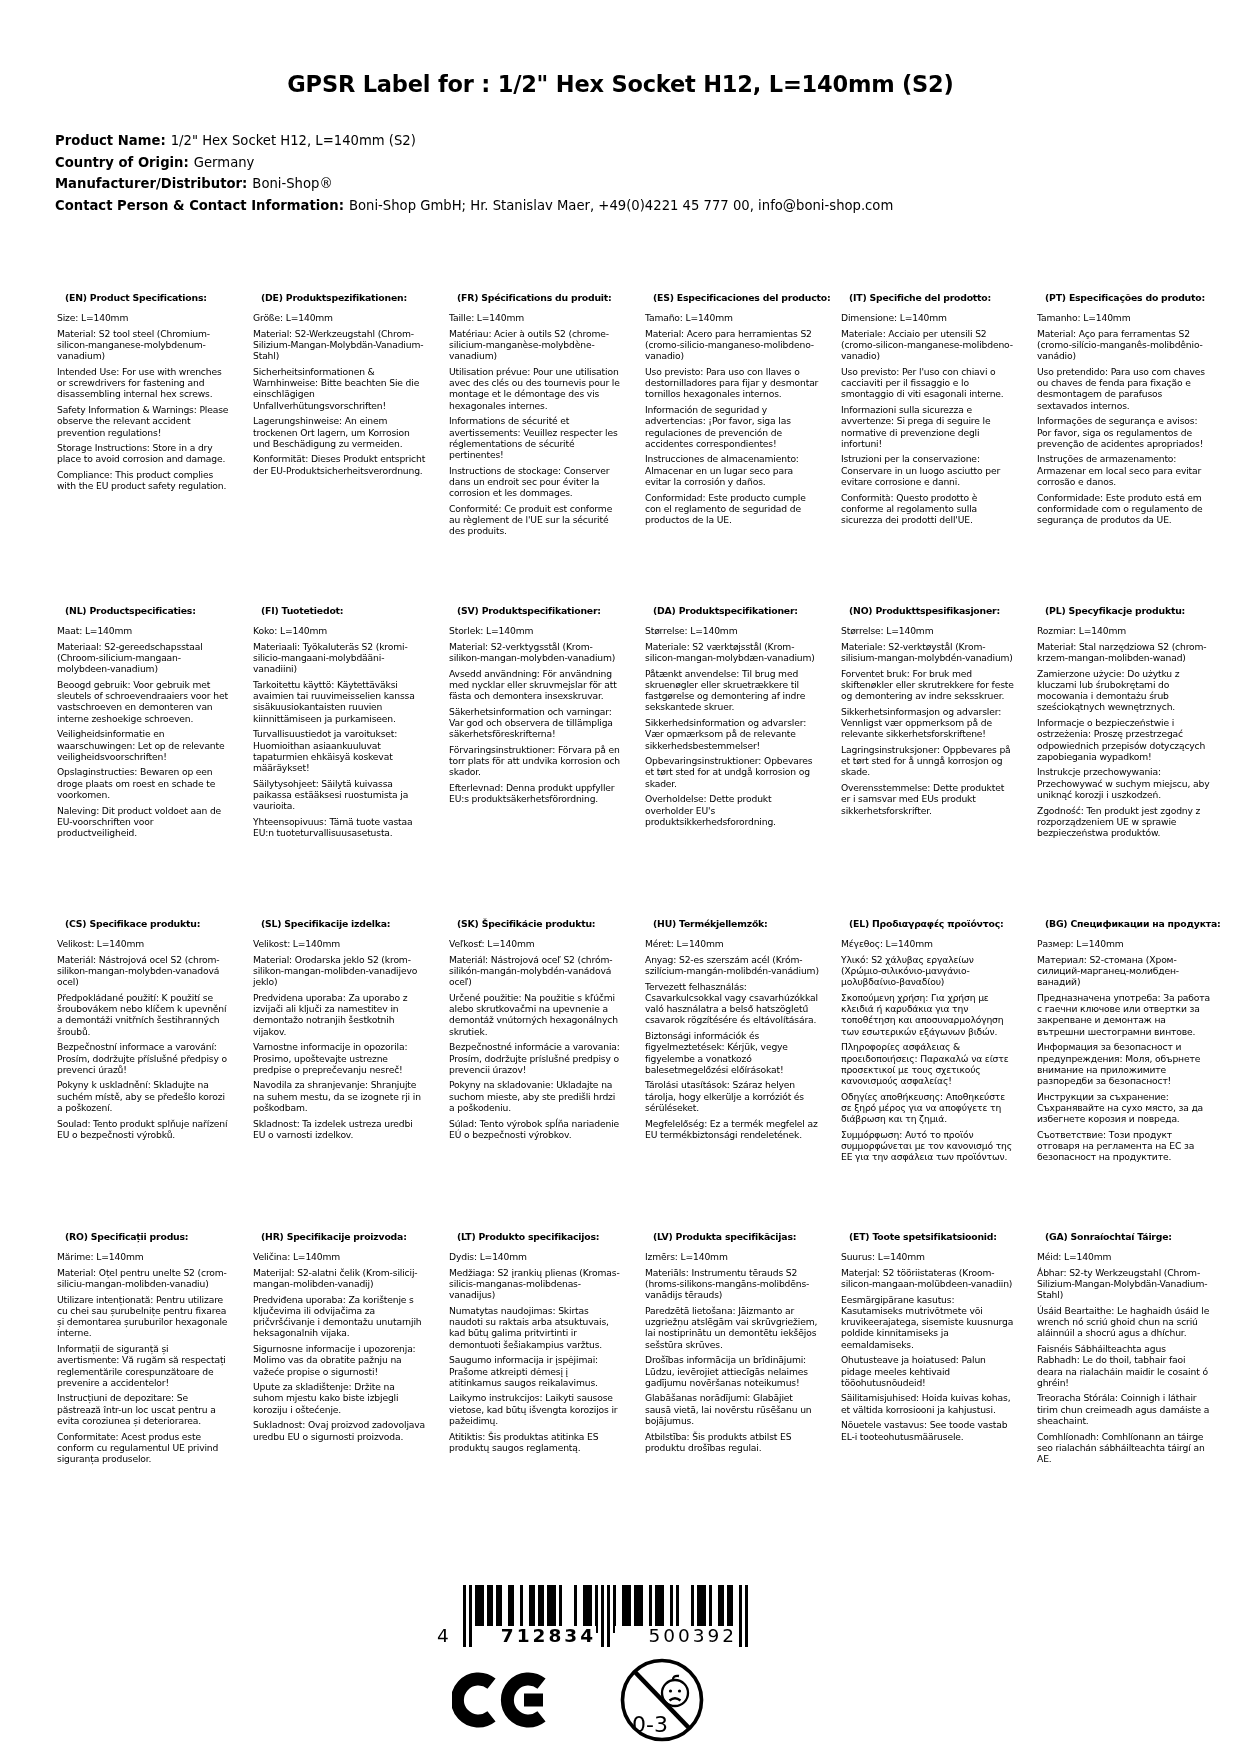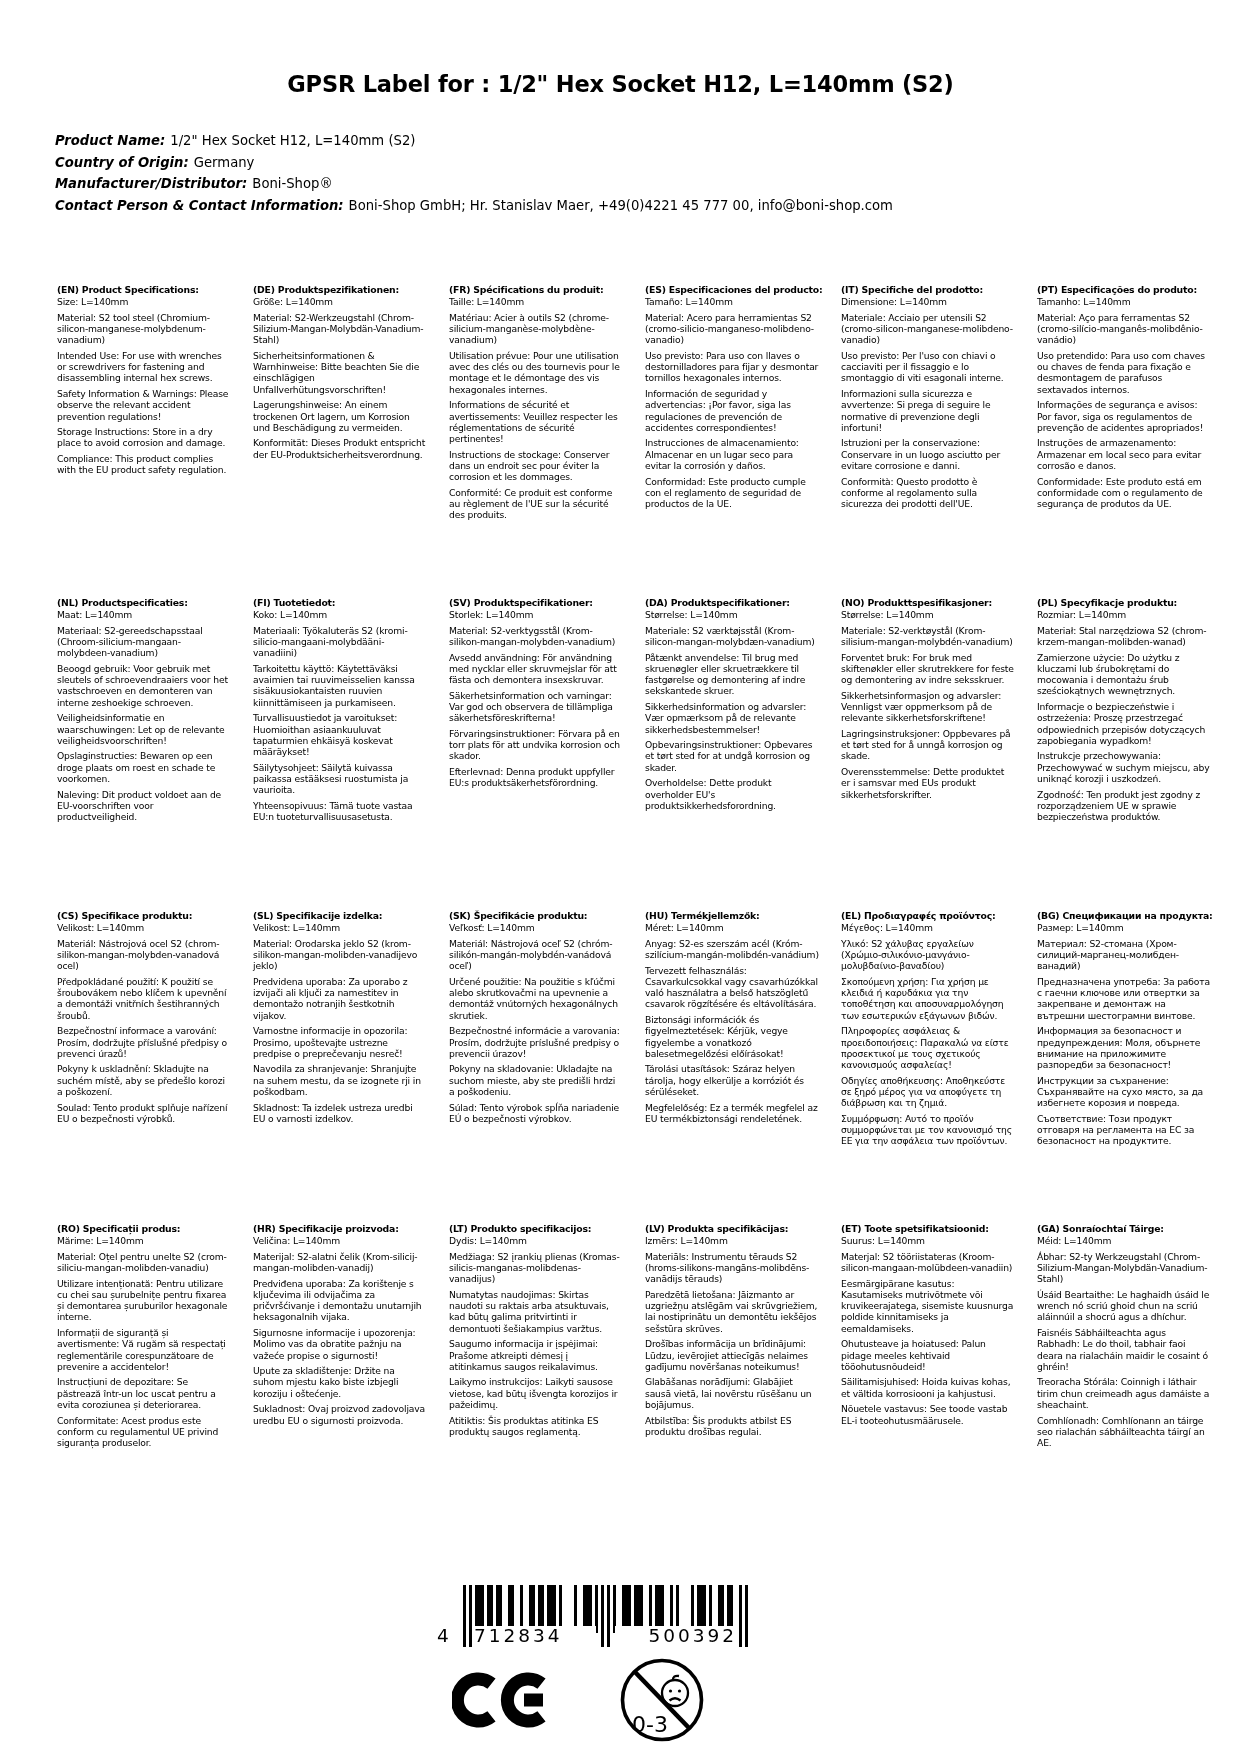--- a/index.html
+++ b/index.html
@@ -5,36 +5,36 @@
   html,body{margin:0;padding:0;}
   body{
     width:1241px;height:1754px;position:relative;background:#ffffff;color:#000;
     font-family:"DejaVu Sans","Liberation Sans",sans-serif;overflow:hidden;
   }
   .doc-title{
     position:absolute;top:56px;left:0;width:100%;text-align:center;
     font-size:22.5px;font-weight:bold;letter-spacing:-0.2px;
   }
   .info{position:absolute;left:55px;top:130px;font-size:13.2px;line-height:21.6px;}
-  .info-line .ilbl{font-weight:bold;font-style:italic;}
+  .info-line .ilbl{font-weight:bold;}
   .info-line .ival{margin-left:5px;}
   .grid{
     position:absolute;left:57px;top:284px;width:1160px;
     display:grid;grid-template-columns:repeat(6,174px);column-gap:22px;grid-auto-rows:313px;
   }
   .block{font-size:9.2px;line-height:1.22;letter-spacing:-0.15px;word-wrap:break-word;}
-  .bh{font-size:9.3px;font-weight:bold;margin:0;white-space:nowrap;line-height:1.3;letter-spacing:-0.2px;}
+  .bh{font-size:9.3px;font-weight:bold;margin:8px;white-space:nowrap;line-height:1.3;letter-spacing:-0.2px;}
   .bp{margin:0;}
   .bp + .bp{margin-top:4.5px;}
   .barcode{position:absolute;left:433px;top:1585px;width:320px;height:66px;}
   .bars{position:absolute;left:30px;top:0;}
   .bars rect{fill:#000;}
   .bc-digit{position:absolute;top:41px;font-size:18.5px;background:#fff;line-height:1.1;}
   .bc-prefix{left:4px;background:transparent;}
-  .bc-g1{left:41px;width:122px;text-align:left;letter-spacing:3px;}
+  .bc-g1{left:41px;width:122px;text-align:right;letter-spacing:3px;font-weight:bold;}
   .bc-g2{left:182px;width:122px;text-align:right;letter-spacing:3px;}
   .ce{position:absolute;left:452px;top:1664px;}
   .ce path{stroke:#000;fill:none;}
   .age{position:absolute;left:618px;top:1656px;}
   .age .ring{stroke:#000;stroke-width:3.6;fill:none;}
   .age .slash{stroke:#000;stroke-width:4.6;}
   .age .face{stroke:#000;stroke-width:2.3;fill:none;}
   .age .dot{fill:#000;stroke:none;}
   .age text{font-family:"DejaVu Sans","Liberation Sans",sans-serif;font-size:22px;font-weight:500;fill:#000;}
 </style>

